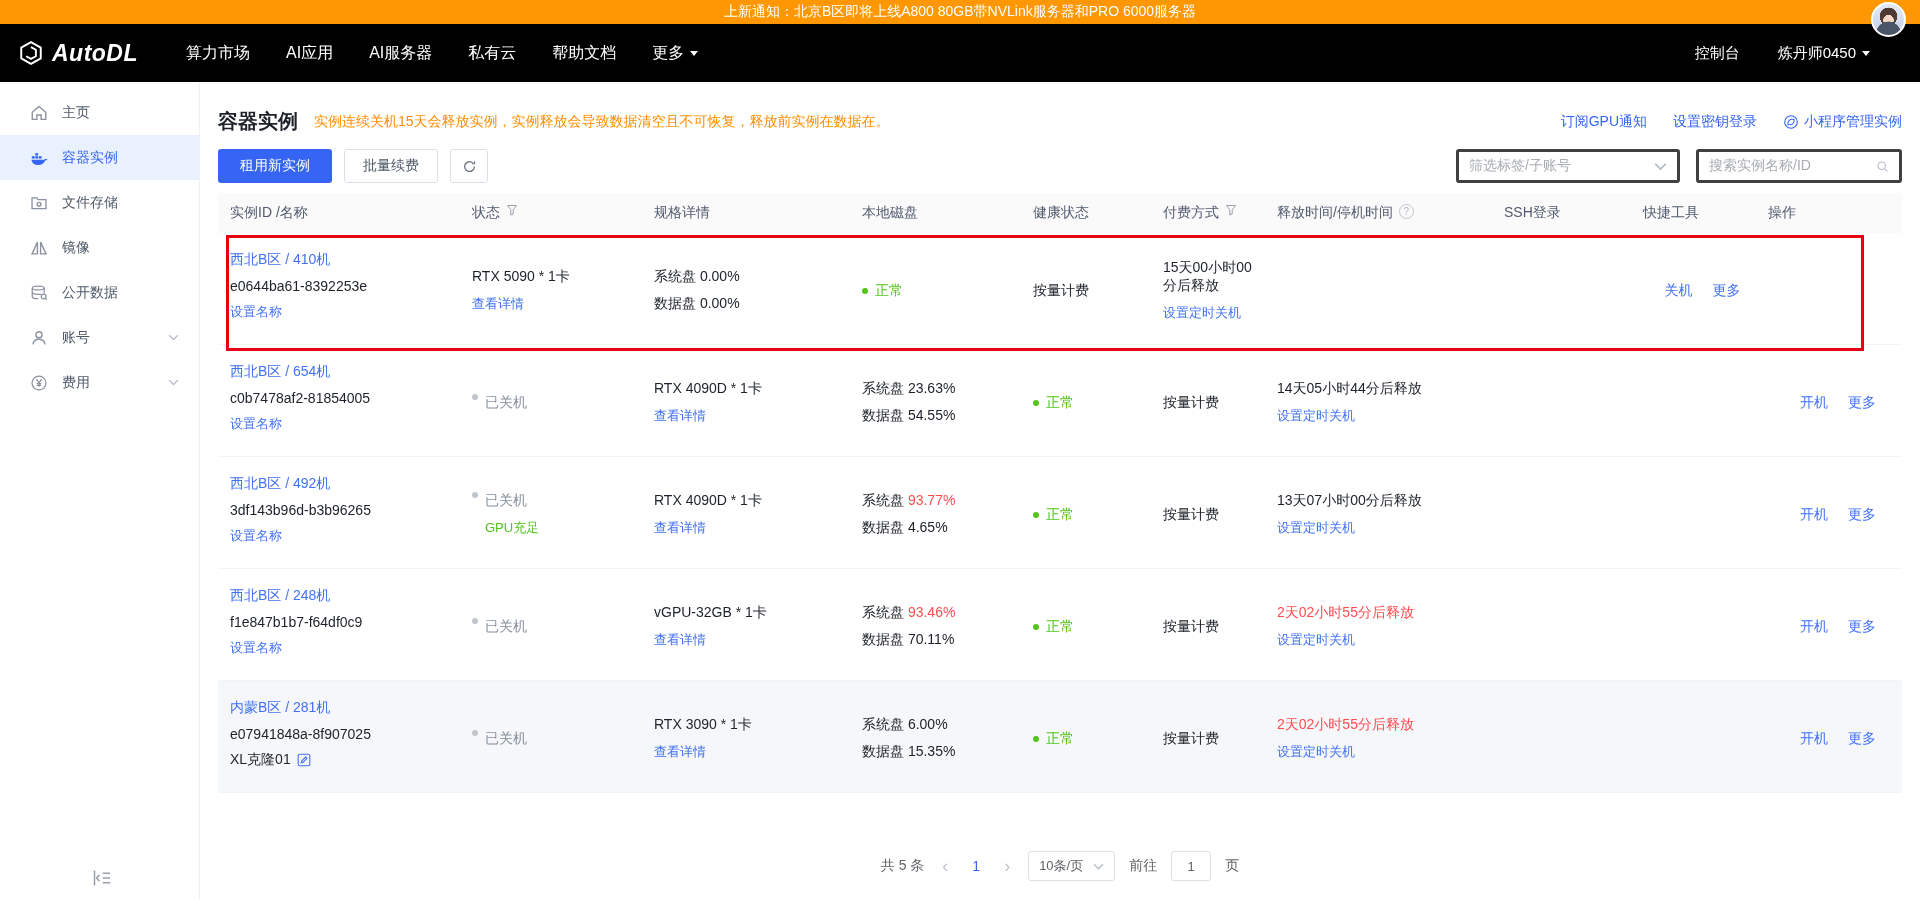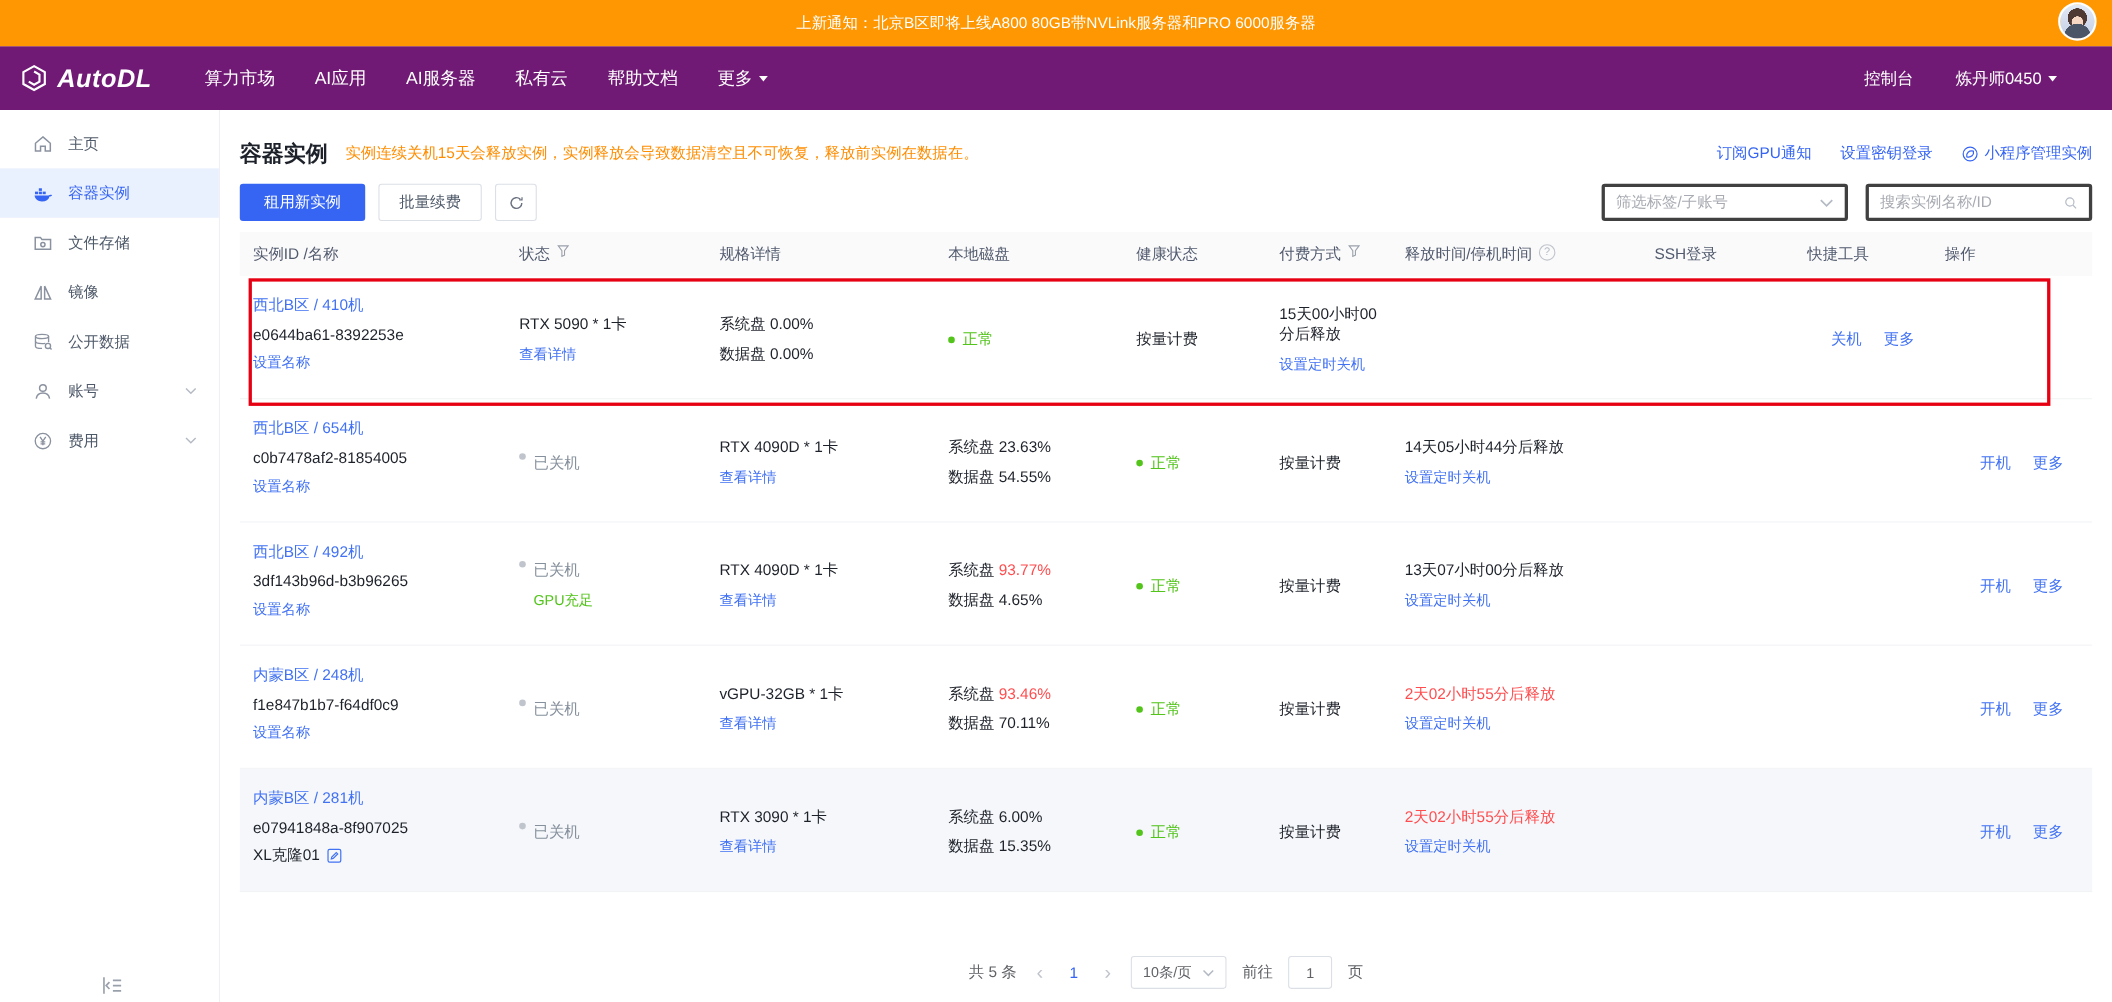--- a/index.html
+++ b/index.html
@@ -1,31 +1,31 @@
 <!DOCTYPE html>
 <html><head>
 <meta charset="utf-8">
 <style>
   * { margin:0; padding:0; box-sizing:border-box; }
   html,body { width:1920px; height:911px; overflow:hidden; background:#fff;
     font-family:"Liberation Sans","DejaVu Sans",sans-serif; }
 
   
-  .banner { height:42px; background:#fe9701; color:#fff; font-size:14px;
+  .banner { height:24px; background:#fe9701; color:#fff; font-size:14px;
     display:flex; align-items:center; justify-content:center; position:relative; }
   .avatar { position:absolute; right:14px; top:2px; width:35px; height:35px; border-radius:50%;
     border:2px solid #fff; cursor:pointer; z-index:20;
     background:
       radial-gradient(circle at 50% 96%, #4a5568 0 36%, transparent 37%),
       radial-gradient(circle at 50% 52%, #f6d7c3 0 23%, transparent 24%),
       radial-gradient(circle at 50% 40%, #4e3a33 0 36%, transparent 37%),
       linear-gradient(#e3eaf6,#c3cfe6); }
 
   
-  .navbar { height:58px; background:#701a75; display:flex; align-items:center; padding:0 50px 0 18px; color:#fff; }
+  .navbar { height:58px; background:#000000; display:flex; align-items:center; padding:0 50px 0 18px; color:#fff; }
   .logo { display:flex; align-items:center; gap:8px; cursor:pointer; }
   .logo-text { font-size:23px; font-weight:bold; font-style:italic; letter-spacing:.5px; }
   .nav-items { display:flex; gap:36px; margin-left:48px; font-size:16px; }
   .nav-item { cursor:pointer; display:flex; align-items:center; gap:6px; }
   .nav-right { margin-left:auto; display:flex; gap:38px; font-size:15px; align-items:center; }
   .caret { width:0; height:0; border-left:4px solid transparent; border-right:4px solid transparent;
     border-top:5px solid currentColor; display:inline-block; }
 
   
   .layout { display:flex; height:817px; }
@@ -425,21 +425,21 @@
         <div class="td"></div>
         <div class="td"></div>
         <div class="td ops">
           <span class="link">开机</span>
           <span class="link">更多</span>
         </div>
       </div>
 
       <div class="tgrid trow">
         <div class="td top">
-          <span class="link">内蒙B区 / 248机</span>
+          <span class="link">西北B区 / 248机</span>
           <span class="iid">f1e847b1b7-f64df0c9</span>
           <span class="small-link">设置名称</span>
         </div>
         <div class="td">
             <span class="status-off">
               <span class="dot"></span>
               <span>已关机</span>
             </span>
           </div>
         <div class="td">

